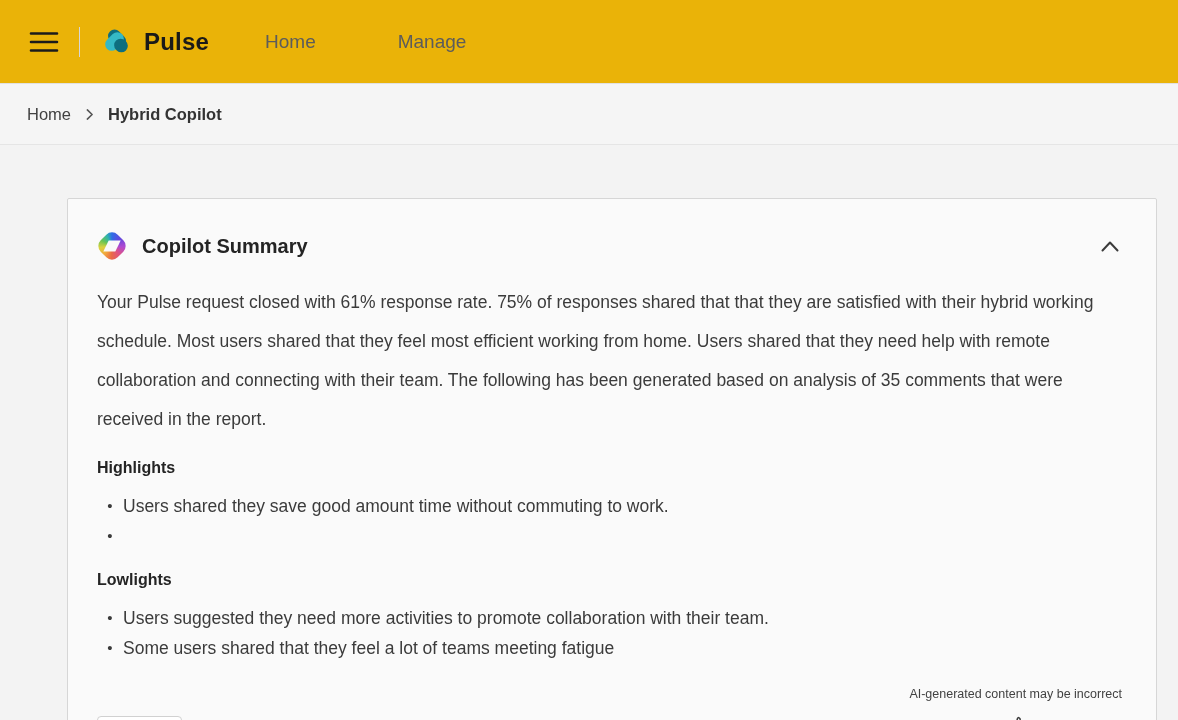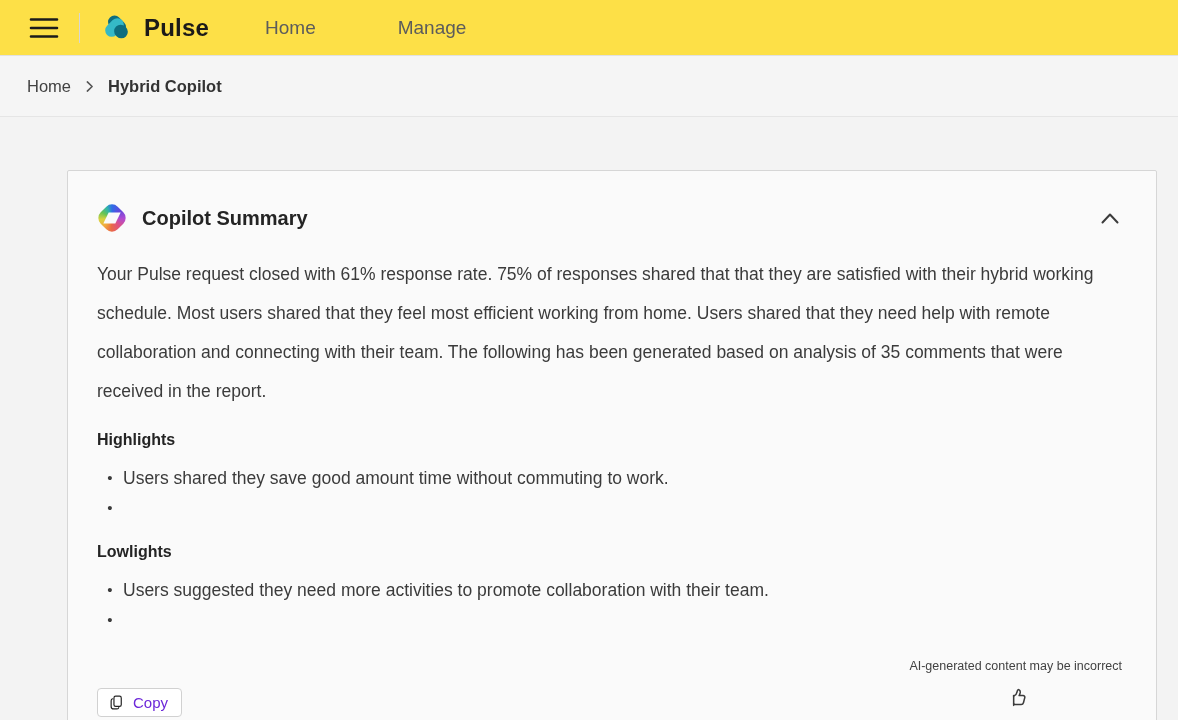--- a/index.html
+++ b/index.html
@@ -5,22 +5,22 @@
   * { margin:0; padding:0; box-sizing:border-box; }
   html,body { width:1178px; height:720px; overflow:hidden; }
   body {
     font-family:"Liberation Sans", sans-serif;
     background:#f3f3f3;
     color:#3b3b3b;
   }
 
   
   .topbar {
-    height:56px;
-    background:#fde047;
+    height:84px;
+    background:#eab308;
     border-bottom:1px solid #e1e1e1;
     display:flex;
     align-items:center;
     padding:0 27px;
   }
   .hamburger-btn {
     background:none; border:none; cursor:pointer;
     display:flex; align-items:center; padding:4px 2px;
   }
   .topbar-divider {
@@ -189,20 +189,21 @@
     </ul>
 
     <h3 class="section-heading">Lowlights</h3>
     <ul class="bullet-list">
       <li class="bullet-item">
         <span class="bullet-dot">•</span>
         <span>Users suggested they need more activities to promote collaboration with their team.</span>
       </li>
       <li class="bullet-item">
         <span class="bullet-dot">•</span>
+        <span>Some users shared that they feel a lot of teams meeting fatigue</span>
       </li>
     </ul>
 
     <div class="card-footer">
       <button class="copy-btn">
         <svg width="17" height="17" viewBox="0 0 20 20" fill="none" stroke="#242424" stroke-width="1.4">
           <rect x="7" y="2.6" width="8.6" height="12" rx="2"></rect>
           <path d="M5.4 5.6 C4.3 5.8 3.7 6.7 3.7 7.8 v6.8 c0 1.7 1.4 3 3 3 h3.9 c1.1 0 1.9-.6 2.1-1.7" stroke-linecap="round"></path>
         </svg>
         <span>Copy</span>

